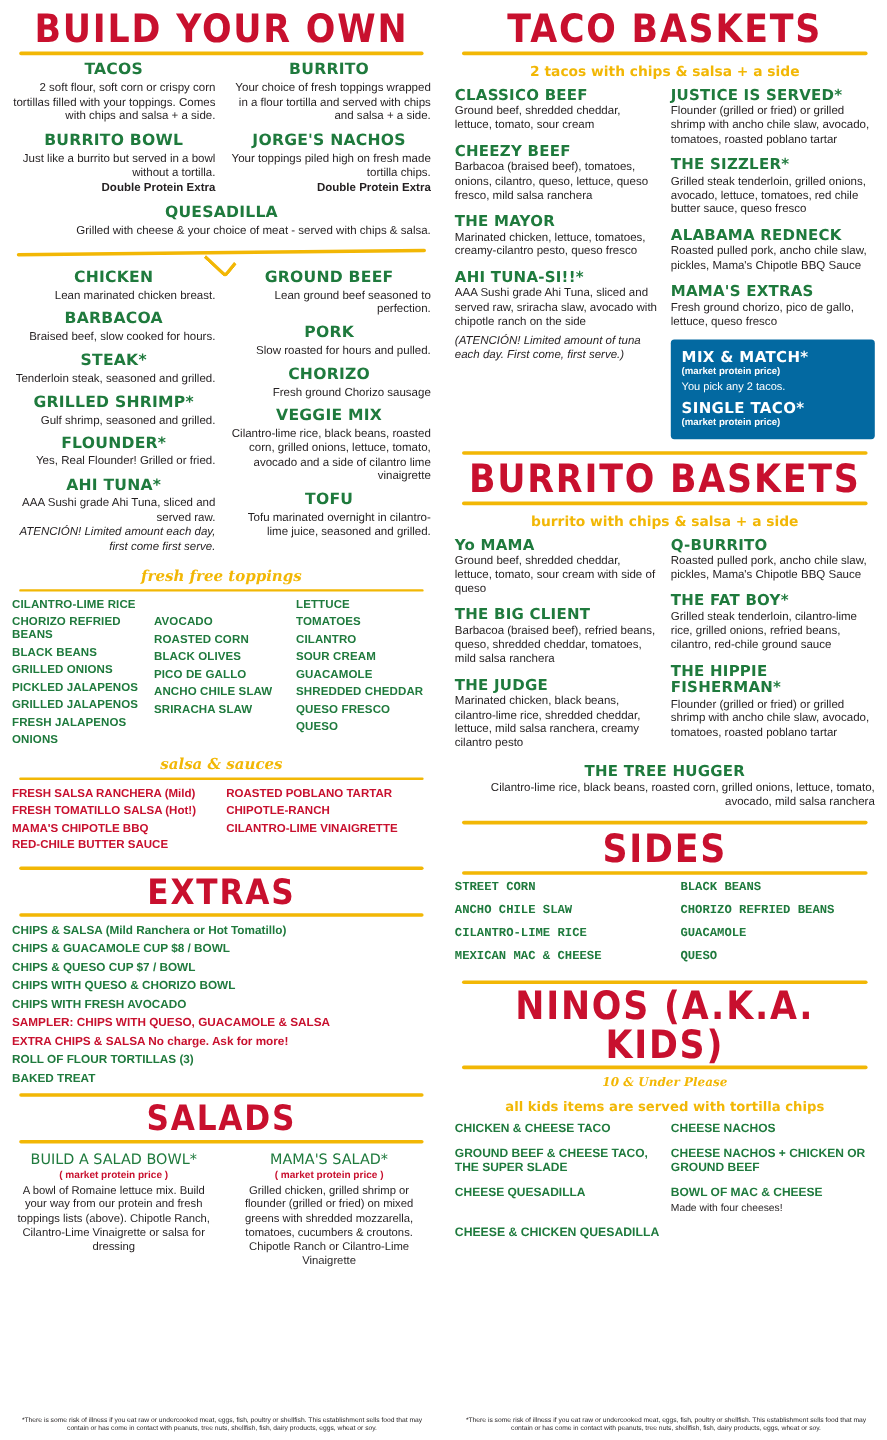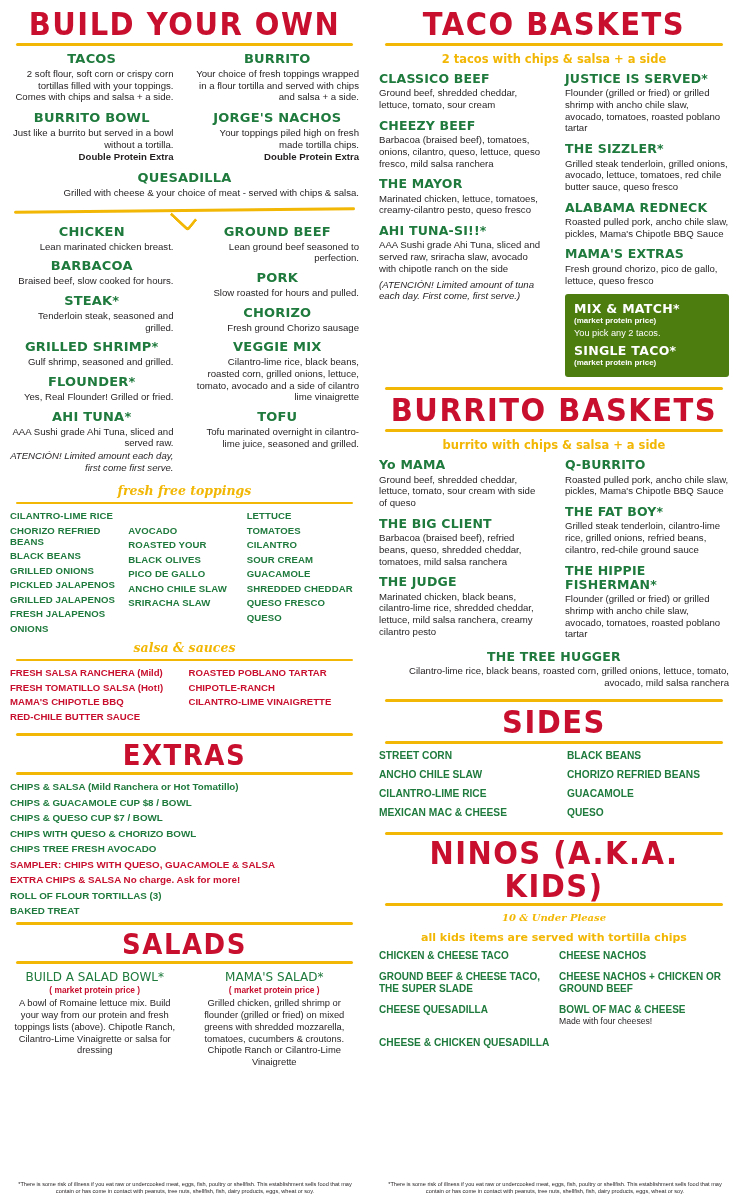--- a/index.html
+++ b/index.html
@@ -67,21 +67,21 @@
     text-align:center;
     color:#f2b705;
     font-weight:bold;
     font-size: 12.5px;
     font-style: italic;
     margin: 3px 0 3px 0;
     font-family: "DejaVu Serif", serif;
   }
 
   
-  .two-col { display:flex; gap:22px; }
+  .two-col { display:flex; gap:10px; }
   .two-col > div { flex:1; }
   .item { margin-bottom: 8px; }
   .item .name {
     color:#1f7a3d;
     font-weight:bold;
     font-size: 12.5px;
     font-family: "DejaVu Sans", sans-serif;
     letter-spacing:0.2px;
     line-height:1.15;
   }
@@ -111,32 +111,32 @@
   .list2 { display:flex; gap:8px; font-size: 9.6px; color:#c8102e; font-weight:bold; }
   .list2 > div { flex:1; }
   .list2 div p { margin:0 0 3.5px 0; }
 
   
   .extras p { margin:0 0 4.5px 0; font-size: 9.8px; color:#1f7a3d; font-weight:bold; }
   .extras p.r { color:#c8102e; }
 
   
   .mixbox {
-    background:#4d7c0f;
+    background:#0369a1;
     color:#ffffff;
     border-radius:3px;
     padding:7px 9px;
     margin-top:4px;
   }
   .mixbox .t { font-family:"DejaVu Sans", sans-serif; font-weight:bold; font-size:12.5px; letter-spacing:0.3px;}
   .mixbox .s { font-size:8px; font-weight:bold; margin-bottom:3px;}
   .mixbox .p { font-size:9.2px; margin-bottom:5px; }
 
   
-  .sides { display:flex; gap:26px; }
+  .sides { display:flex; gap:26px;font-family:Liberation Mono, monospace; }
   .sides > div { flex:1; }
   .sides p { margin:0 0 8px 0; font-size:10.2px; color:#1f7a3d; font-weight:bold; }
 
   
   .kids { display:flex; gap:10px; }
   .kids > div { flex:1; }
   .kids .k { margin-bottom:9px; }
   .kids .k .name { color:#1f7a3d; font-weight:bold; font-size:10px; line-height:1.2; }
   .kids .k .sub { font-size:8.6px; }
 
@@ -263,21 +263,21 @@
         <p>BLACK BEANS</p>
         <p>GRILLED ONIONS</p>
         <p>PICKLED JALAPENOS</p>
         <p>GRILLED JALAPENOS</p>
         <p>FRESH JALAPENOS</p>
         <p>ONIONS</p>
       </div>
       <div>
         <p style="visibility:hidden">.</p>
         <p>AVOCADO</p>
-        <p>ROASTED YOUR</p>
+        <p>ROASTED CORN</p>
         <p>BLACK OLIVES</p>
         <p>PICO DE GALLO</p>
         <p>ANCHO CHILE SLAW</p>
         <p>SRIRACHA SLAW</p>
       </div>
       <div>
         <p>LETTUCE</p>
         <p>TOMATOES</p>
         <p>CILANTRO</p>
         <p>SOUR CREAM</p>
@@ -307,21 +307,21 @@
 
     <div class="rule" style="margin-top:8px"></div>
     <h1 class="section small">EXTRAS</h1>
     <div class="rule"></div>
 
     <div class="extras">
       <p>CHIPS &amp; SALSA (Mild Ranchera or Hot Tomatillo)</p>
       <p>CHIPS &amp; GUACAMOLE   CUP $8 / BOWL</p>
       <p>CHIPS &amp; QUESO   CUP $7  / BOWL</p>
       <p>CHIPS WITH QUESO &amp; CHORIZO   BOWL</p>
-      <p>CHIPS TREE FRESH AVOCADO</p>
+      <p>CHIPS WITH FRESH AVOCADO</p>
       <p class="r">SAMPLER: CHIPS WITH QUESO, GUACAMOLE &amp; SALSA</p>
       <p class="r">EXTRA CHIPS &amp; SALSA   No charge. Ask for more!</p>
       <p>ROLL OF FLOUR TORTILLAS (3)</p>
       <p>BAKED TREAT</p>
     </div>
 
     <div class="rule" style="margin-top:6px"></div>
     <h1 class="section small">SALADS</h1>
     <div class="rule"></div>
 

